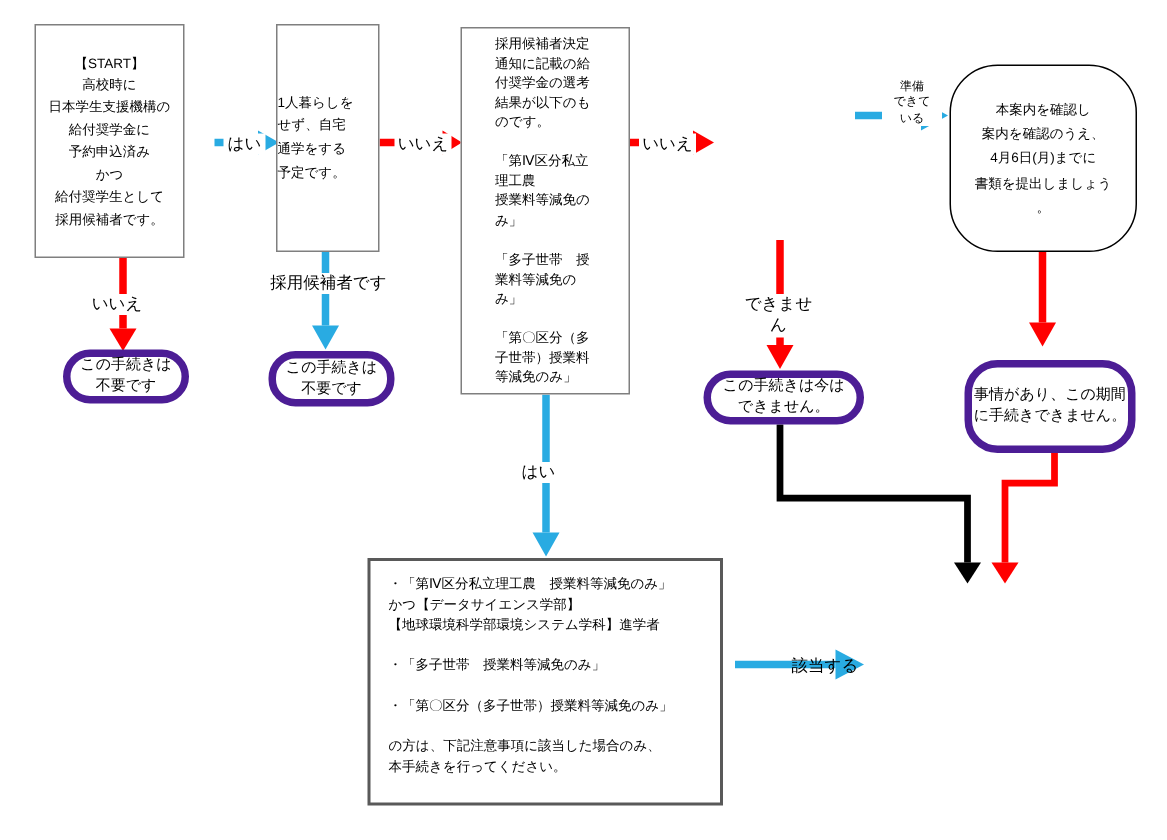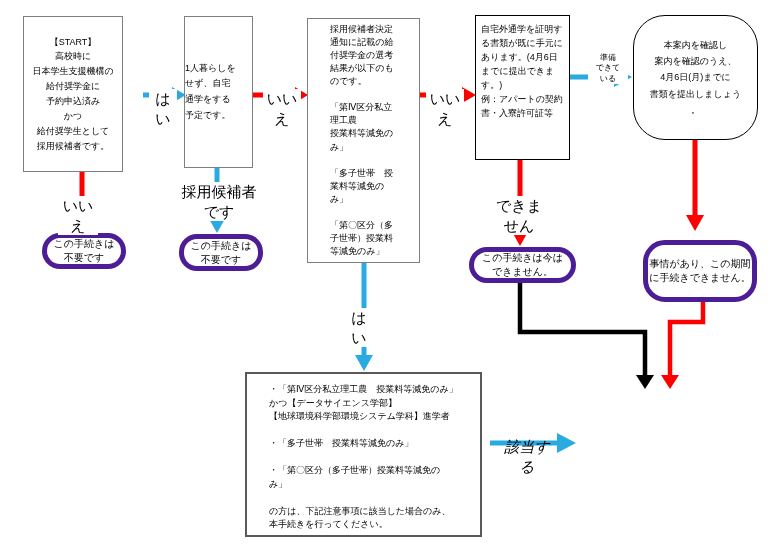--- a/index.html
+++ b/index.html
@@ -10,23 +10,23 @@
   .layer{position:absolute;left:0;top:0;width:778px;height:560px;z-index:1;}
   .node{
     position:absolute;box-sizing:border-box;background:#fff;z-index:2;
     white-space:pre-line;font-size:9px;line-height:1.6;
   }
   .rect{border:1px solid #7f7f7f;}
   .rect-dark{border:1px solid #000;}
   .center{display:flex;align-items:center;justify-content:center;text-align:center;}
   .vcenter{display:flex;align-items:center;text-align:left;}
   .stadium{border:5px solid #4c1d95;border-radius:18px;display:flex;align-items:center;justify-content:center;text-align:center;font-size:10px;line-height:1.4;}
-  .biground{border:1px solid #000;display:flex;align-items:center;justify-content:center;text-align:center;}
+  .biground{border:1px solid #000;display:flex;align-items:center;justify-content:center;text-align:center;margin-top:28px;}
   .lbl{
-    position:absolute;z-index:3;background:#fff;font-size:15px;line-height:1.3;
+    position:absolute;z-index:3;background:#fff;font-size:11px;line-height:1.3;
     text-align:center;white-space:pre-line;
   }
   .lbl.transparent{background:transparent;}
 </style>
 </head>
 <body>
 
 <div class="canvas">
 
   <svg class="layer" viewBox="0 0 778 560">
@@ -96,42 +96,40 @@
 
   <div class="node rect vcenter" style="left:307px;top:18px;width:113px;height:245px;padding:22px;line-height:1.45;">採用候補者決定通知に記載の給付奨学金の選考結果が以下のものです。
 
 「第Ⅳ区分私立理工農
 授業料等減免のみ」
 
 「多子世帯　授業料等減免のみ」
 
 「第〇区分（多子世帯）授業料等減免のみ」</div>
 
-  <div class="node rect-dark" style="left:475px;top:15px;width:95px;height:145px;padding:7px 5px;line-height:1.55;">自宅外通学を証明する書類が既に手元にあります。(4月6日までに提出できます。)
-例：アパートの契約書・入寮許可証等</div>
 
   <div class="node biground" style="left:633px;top:15px;width:125px;height:125px;border-radius:32px;line-height:1.8;">本案内を確認し
 案内を確認のうえ、
 4月6日(月)までに
 書類を提出しましょう
 。</div>
 
   <div class="node stadium" style="left:42px;top:233px;width:84px;height:36px;">この手続きは
 不要です</div>
 
   <div class="node stadium" style="left:179px;top:234px;width:84px;height:37px;">この手続きは
 不要です</div>
 
   <div class="node stadium" style="left:469px;top:247px;width:107px;height:36px;">この手続きは今は
 できません。</div>
 
   <div class="node stadium" style="left:643px;top:240px;width:114px;height:62px;border-radius:22px;">事情があり、この期間
 に手続きできません。</div>
 
-  <div class="node" style="left:245px;top:372px;width:237px;height:165px;border:2px solid #595959;padding:9px 22px;line-height:1.5;">・「第Ⅳ区分私立理工農　授業料等減免のみ」
+  <div class="node" style="left:245px;top:372px;width:237px;height:165px;border:2px solid #595959;padding:9px 12px;line-height:1.5;">・「第Ⅳ区分私立理工農　授業料等減免のみ」
 かつ【データサイエンス学部】
 【地球環境科学部環境システム学科】進学者
 
 ・「多子世帯　授業料等減免のみ」
 
 ・「第〇区分（多子世帯）授業料等減免のみ」
 
 の方は、下記注意事項に該当した場合のみ、
 本手続きを行ってください。</div>
 
@@ -139,15 +137,15 @@
   <div class="lbl" style="left:149px;top:89px;width:28px;">はい</div>
   <div class="lbl" style="left:58px;top:196px;width:40px;">いいえ</div>
   <div class="lbl" style="left:180px;top:182px;width:78px;">採用候補者です</div>
   <div class="lbl" style="left:263px;top:89px;width:38px;">いいえ</div>
   <div class="lbl" style="left:426px;top:89px;width:38px;">いいえ</div>
   <div class="lbl" style="left:588px;top:53px;width:40px;font-size:8px;">準備
 できて
 いる</div>
   <div class="lbl" style="left:494px;top:196px;width:50px;">できません</div>
   <div class="lbl" style="left:345px;top:308px;width:28px;">はい</div>
-  <div class="lbl transparent" style="left:503px;top:437px;width:48px;font-style:italic;">該当する</div>
+  <div class="lbl transparent" style="left:526px;top:437px;width:48px;">該当する</div>
 
 </div>
 
 </body></html>

